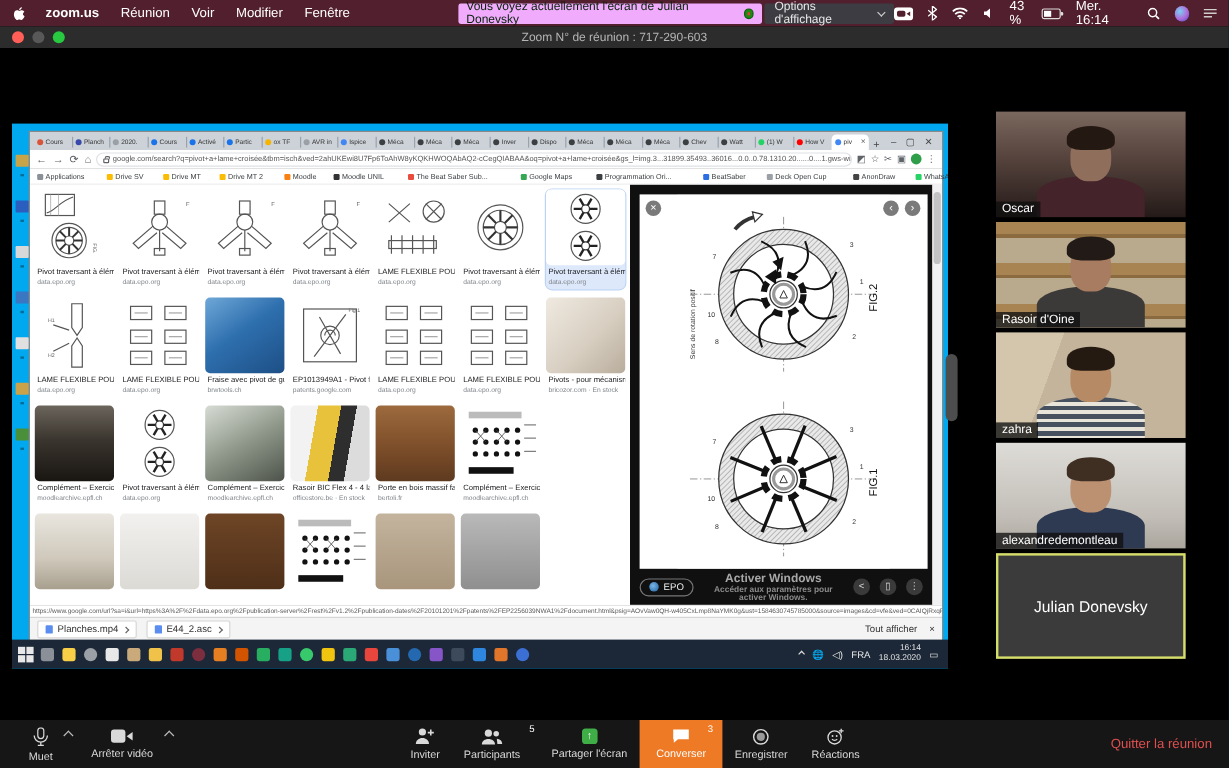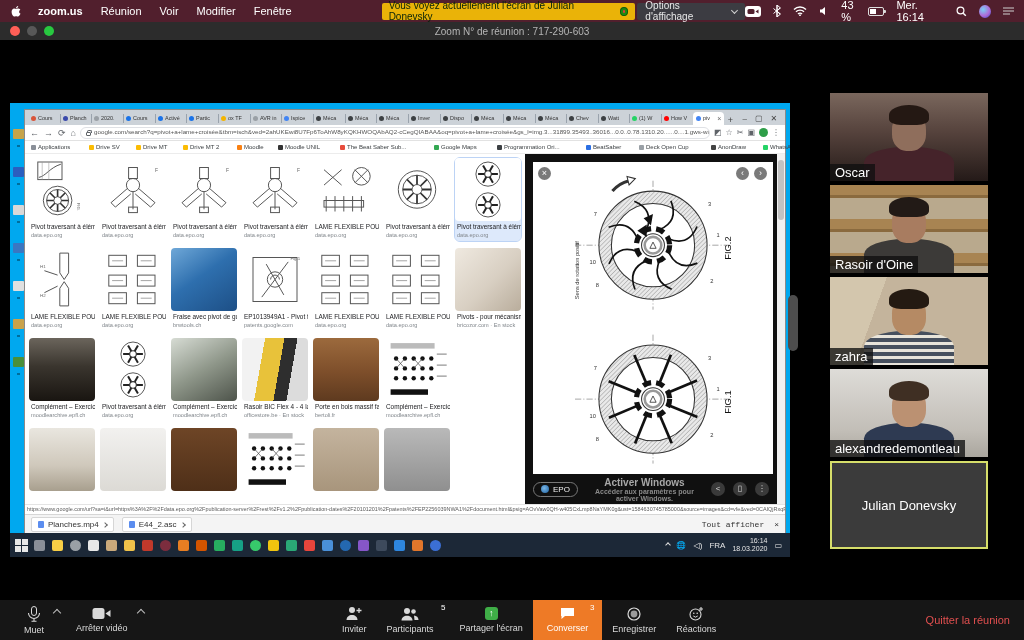--- a/index.html
+++ b/index.html
@@ -5,21 +5,21 @@
   * { box-sizing:border-box; margin:0; padding:0; }
   html,body { width:1024px; height:640px; }
   body { background:#000; font-family:"Liberation Sans", sans-serif; overflow:hidden; position:relative; }
 
   
   .menubar { position:absolute; top:0; left:0; right:0; height:22px; background:#511f2d;
     display:flex; align-items:center; color:#fff; font-size:11px; padding:0 10px; }
   .menubar .apple { margin-right:16px; display:flex; }
   .menubar .appname { font-weight:bold; margin-right:18px; }
   .menubar .menu { margin-right:18px; }
-  .banner { background:#eab308; color:#07230a; height:17px; border-radius:2px; display:flex;
+  .banner { background:#f0abfc; color:#07230a; height:17px; border-radius:2px; display:flex;
     align-items:center; font-size:10px; padding:0 7px; margin-left:72px; gap:7px; }
   .rec-dot { width:9px; height:9px; border-radius:50%; background:#1f8a12; border:1px solid #0d5c0d; position:relative; }
   .rec-dot::after { content:""; position:absolute; inset:2px; border-radius:50%; background:#e03a3a; }
   .opts { background:#3c3c42; color:#e8e8e8; height:17px; display:flex; align-items:center;
     font-size:10px; padding:0 8px; gap:5px; border-radius:2px; margin-left:2px; }
   .chev-down { width:5px; height:5px; border-left:1.5px solid #cfcfcf; border-bottom:1.5px solid #cfcfcf; transform:rotate(-45deg); margin-top:-2px; }
   .mb-right { margin-left:auto; display:flex; align-items:center; gap:12px; }
   .mb-ic { display:flex; align-items:center; }
   .battery-body { width:18px; height:9px; border:1px solid #ddd; border-radius:2px; position:relative; margin-left:4px; }
   .battery-body::before { content:""; position:absolute; left:1px; top:1px; bottom:1px; width:43%; background:#fff; }
@@ -94,38 +94,38 @@
   .activate .l2 { font-size:7px; color:#8a8a8a; }
   .pv-act { width:14px; height:14px; border-radius:50%; background:#3a3a3a; color:#ddd; font-size:8px; line-height:14px; text-align:center; }
   .scrollcol { width:8px; flex:0 0 auto; background:#f1f1f1; position:relative; }
   .scrollcol .sthumb { position:absolute; left:1px; right:1px; top:6px; height:60px; background:#c2c2c2; border-radius:3px; }
 
   .statusurl { height:10px; background:#fff; border-top:1px solid #e4e4e4; overflow:hidden; flex:0 0 auto; }
   .statusurl div { font-size:8px; transform:scale(.68); transform-origin:left center; color:#5a5a5a; white-space:nowrap; padding-left:3px; }
   .dlbar { height:20px; background:#f4f4f4; border-top:1px solid #d6d6d6; display:flex; align-items:center; padding:0 6px; gap:8px; flex:0 0 auto; }
   .dl-chip { background:#fff; border:1px solid #d6d6d6; border-radius:2px; height:15px; display:flex; align-items:center; gap:4px; padding:0 6px; font-size:8px; color:#333; }
   .dl-ic { width:6px; height:7px; background:#5b8def; border-radius:1px; }
-  .dl-right { margin-left:auto; display:flex; align-items:center; gap:10px; font-size:8px; color:#333;font-family:Liberation Mono, monospace; }
+  .dl-right { margin-left:auto; display:flex; align-items:center; gap:10px; font-size:8px; color:#333; }
   .chev-up-s { width:4px; height:4px; border-left:1px solid #666; border-top:1px solid #666; transform:rotate(45deg); }
 
   .taskbar { position:absolute; left:0; right:0; bottom:0; height:24px; background:#1c2837; display:flex; align-items:center; gap:6px; padding:0 4px; }
   .start { width:14px; height:14px; display:grid; grid-template-columns:6px 6px; grid-gap:1px; padding:1px; }
   .start i { background:#e8e8e8; width:6px; height:6px; }
   .tsearch { width:150px; height:18px; background:#fff; display:flex; align-items:center; gap:4px; padding:0 6px; color:#5a5a5a; font-size:8px; }
   .tb-icons { display:flex; gap:7px; align-items:center; }
   .tb-ic { width:11px; height:11px; border-radius:2px; }
   .tray { margin-left:auto; display:flex; align-items:center; gap:7px; color:#e6e6e6; font-size:8px; padding-right:4px; }
   .tray .dt { text-align:right; line-height:1.1; font-size:7px; }
 
   .side-pill { position:absolute; left:788px; top:255px; width:10px; height:56px; background:#4d4d4d; border-radius:5px; }
 
   
   .participants { position:absolute; left:830px; top:53px; width:158px; display:flex; flex-direction:column; gap:4px; }
   .tile { position:relative; width:158px; height:88px; background:#2a2a2a; overflow:hidden; }
-  .tile-label { position:absolute; left:0; bottom:0; background:rgba(15,15,15,.78); color:#fff; font-size:13px; padding:1px 5px; }
+  .tile-label { position:absolute; left:0; bottom:0; background:rgba(15,15,15,.78); color:#fff; font-size:10px; padding:1px 5px; }
   .sil-head { position:absolute; border-radius:46% 46% 42% 42%; }
   .sil-hair { position:absolute; border-radius:50% 50% 30% 30%; }
   .sil-body { position:absolute; border-radius:45% 45% 0 0; }
   .tile.name-tile { display:flex; align-items:center; justify-content:center; }
   .name-center { color:#fff; font-size:13px; }
 
   
   .footer { position:absolute; bottom:0; left:0; right:0; height:40px; background:#161616; display:flex; align-items:center; }
   .fbtn { display:flex; flex-direction:column; align-items:center; justify-content:center; gap:3px;
     height:40px; padding:0 10px; color:#d9d9d9; font-size:9px; position:relative; }

